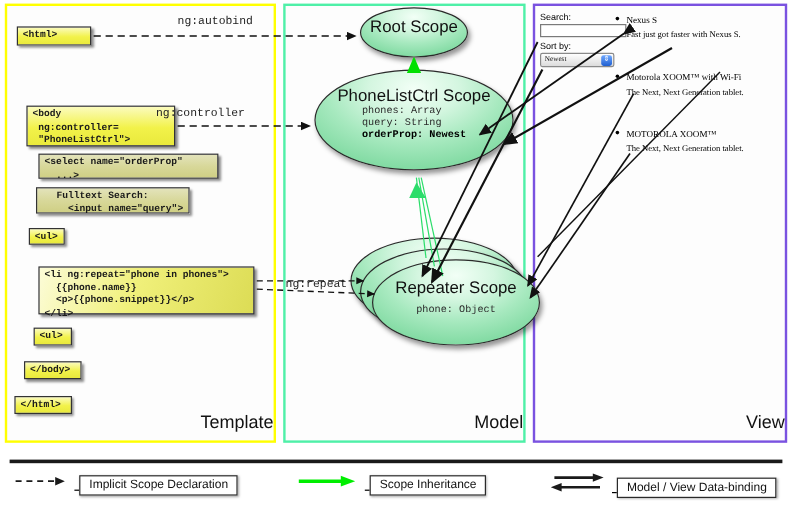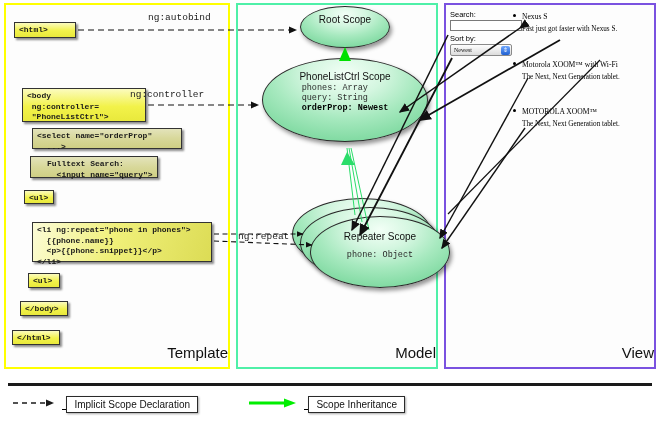--- a/index.html
+++ b/index.html
@@ -37,21 +37,21 @@
   #box-bodyend   {left:20px; top:301px;width:48px;  height:15px;}
   #box-htmlend   {left:12px; top:330px;width:48px;  height:15px;}
 
   
   .scope{position:absolute;border-radius:50%;
          border:1.6px solid #2a2a2a;
          background:radial-gradient(ellipse 72% 88% at 50% 18%,
                     #f2fff6 0%,#d4f6e0 32%,#a7e9bf 62%,#79d79c 100%);
          box-shadow:2px 3px 4px rgba(0,0,0,.42);
          text-align:center;box-sizing:border-box;}
-  .scope .title{font-family:"Liberation Sans",sans-serif;font-size:10px;color:#111;line-height:1.15;}
+  .scope .title{font-family:"Liberation Sans",sans-serif;font-size:14px;color:#111;line-height:1.15;}
   .scope .props{font-family:"Liberation Mono",monospace;font-size:8.5px;color:#2b2b2b;
                 line-height:1.2;text-align:left;display:inline-block;}
   .scope .props b{font-weight:bold;color:#000;}
 
   #scope-root{left:300px;top:6px;width:90px;height:42px;padding-top:7px;}
   #scope-ctrl{left:262px;top:58px;width:166px;height:84px;padding-top:12px;}
   #rep3{left:292px;top:198px;width:140px;height:72px;}
   #rep2{left:300px;top:207px;width:140px;height:72px;}
   #rep1{left:310px;top:216px;width:140px;height:72px;padding-top:14px;}
 
@@ -231,14 +231,25 @@
   <div class="legend-item" id="legend-2">
     <span class="legend-glyph">
       <svg width="50" height="12" viewBox="0 0 50 12">
         <path d="M1,6 L38,6" stroke="#00ee00" stroke-width="3" fill="none"></path>
         <path d="M36,1.5 L48,6 L36,10.5 z" fill="#00ee00"></path>
       </svg>
     </span>
     <span class="legend-box">Scope Inheritance</span>
   </div>
 
+  <div class="legend-item" id="legend-3">
+    <span class="legend-glyph">
+      <svg width="46" height="16" viewBox="0 0 46 16">
+        <path d="M4,4 L38,4" stroke="#1a1a1a" stroke-width="2.2" fill="none"></path>
+        <path d="M36,0.5 L45,4 L36,7.5 z" fill="#1a1a1a"></path>
+        <path d="M42,12 L8,12" stroke="#1a1a1a" stroke-width="2.2" fill="none"></path>
+        <path d="M10,8.5 L1,12 L10,15.5 z" fill="#1a1a1a"></path>
+      </svg>
+    </span>
+    <span class="legend-box">Model / View Data-binding</span>
+  </div>
 
 </div>
 
 </body></html>

